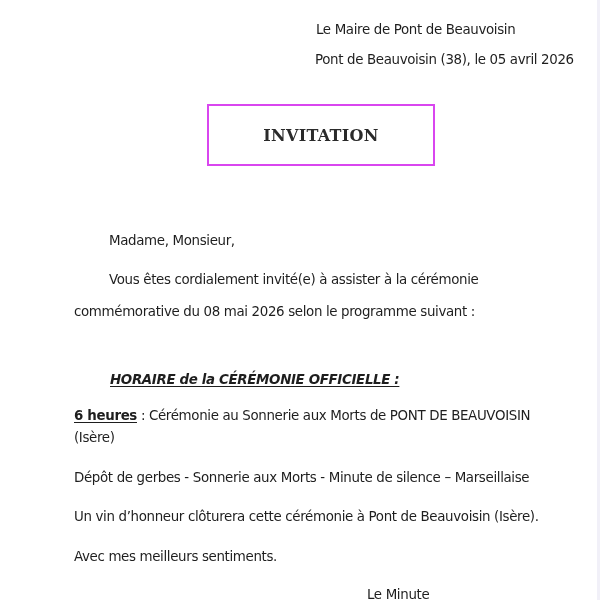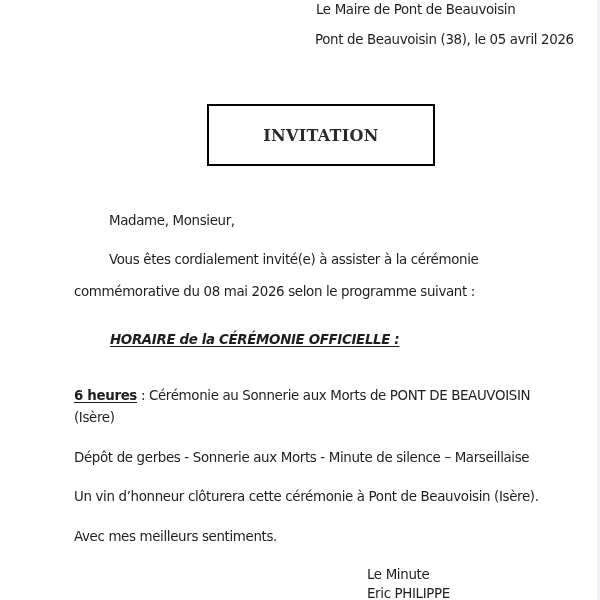--- a/index.html
+++ b/index.html
@@ -22,28 +22,29 @@
       right: 0;
       width: 3px;
       height: 600px;
       background: #f1f0f8;
     }
     .line {
       position: absolute;
       white-space: nowrap;
       line-height: 16px;
       letter-spacing: -0.35px;
+      margin-top: 20px;
     }
     .title-box {
       position: absolute;
       left: 207px;
       top: 104px;
       width: 224px;
       height: 58px;
-      border: 2px solid #000000;
+      border: 2px solid #d946ef;
       display: flex;
       align-items: center;
       justify-content: center;
     }
     .title-text {
       font-family: "DejaVu Serif", serif;
       font-weight: bold;
       font-size: 16px;
       letter-spacing: 0.3px;
       color: #2a2a2a;
@@ -70,21 +71,21 @@
 
 <div class="title-box">
   <span class="title-text">INVITATION</span>
 </div>
 
 <div class="line" style="left:109px; top:213px;">Madame, Monsieur,</div>
 
 <div class="line" style="left:109px; top:252px;">Vous êtes cordialement invité(e) à assister à la cérémonie</div>
 <div class="line" style="left:74px; top:284px;">commémorative du 08 mai 2026 selon le programme suivant :</div>
 
-<div class="line section-heading" style="left:110px; top:332px;">HORAIRE de la CÉRÉMONIE OFFICIELLE :</div>
+<div class="line section-heading" style="left:110px; top:352px;">HORAIRE de la CÉRÉMONIE OFFICIELLE :</div>
 
 <div class="line" style="left:74px; top:388px;">
   <span class="time-label">6 heures</span><span> : Cérémonie au Sonnerie aux Morts de PONT DE BEAUVOISIN</span>
 </div>
 <div class="line" style="left:74px; top:410px;">(Isère)</div>
 
 <div class="line" style="left:74px; top:450px;">Dépôt de gerbes - Sonnerie aux Morts - Minute de silence – Marseillaise</div>
 
 <div class="line" style="left:74px; top:489px;">Un vin d’honneur clôturera cette cérémonie à Pont de Beauvoisin (Isère).</div>
 

